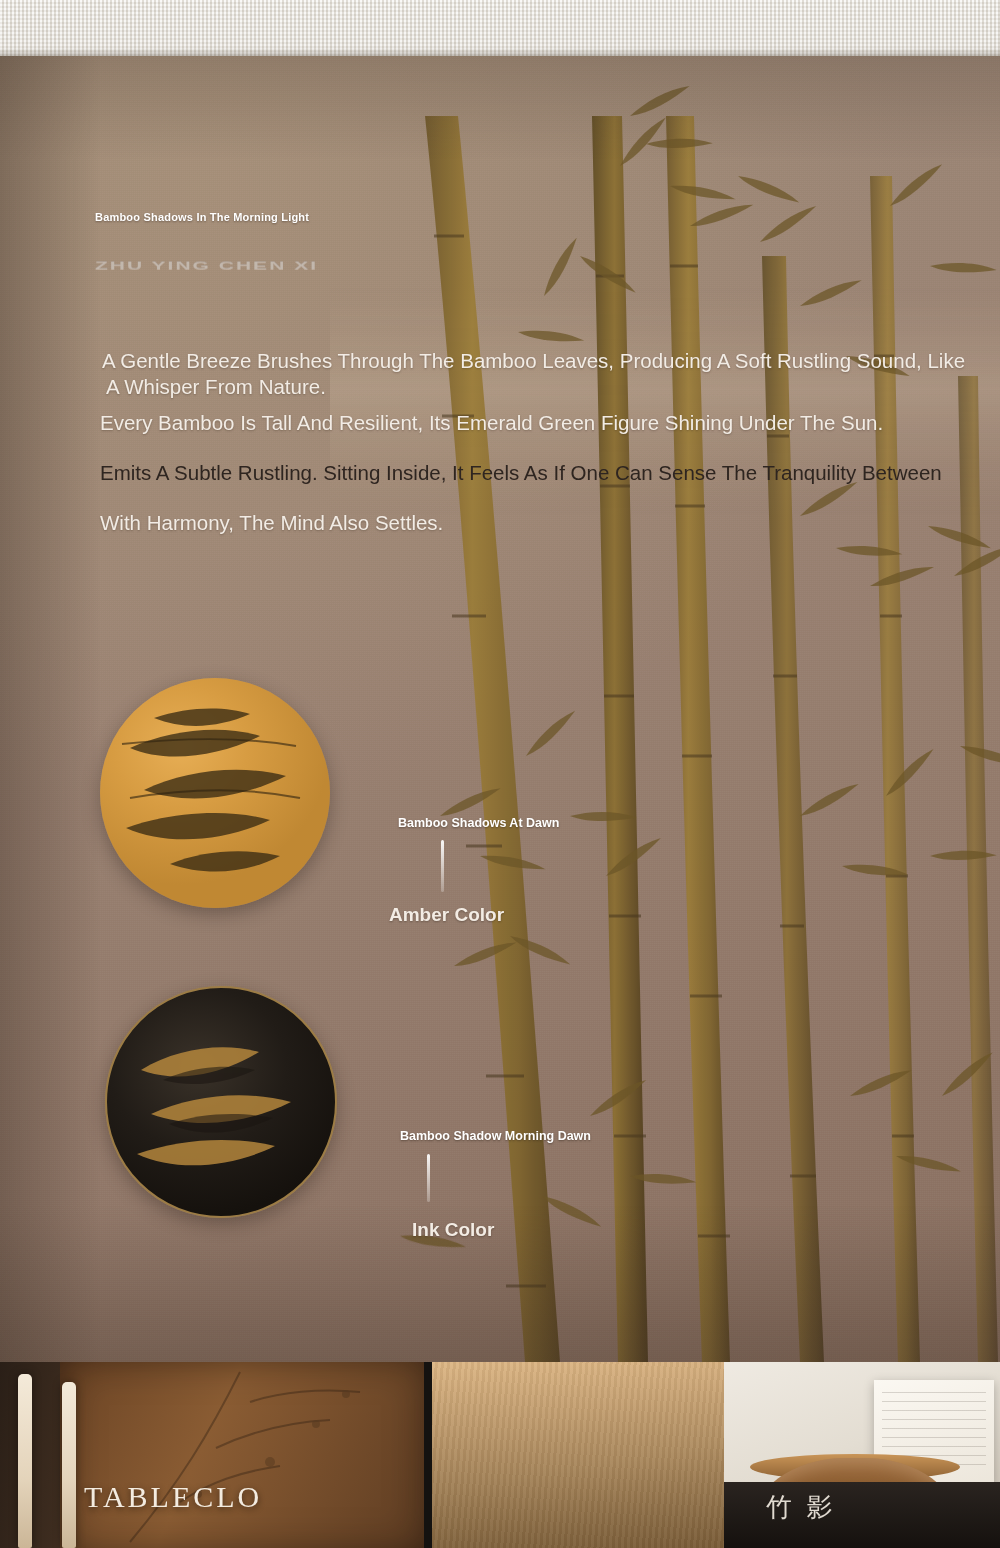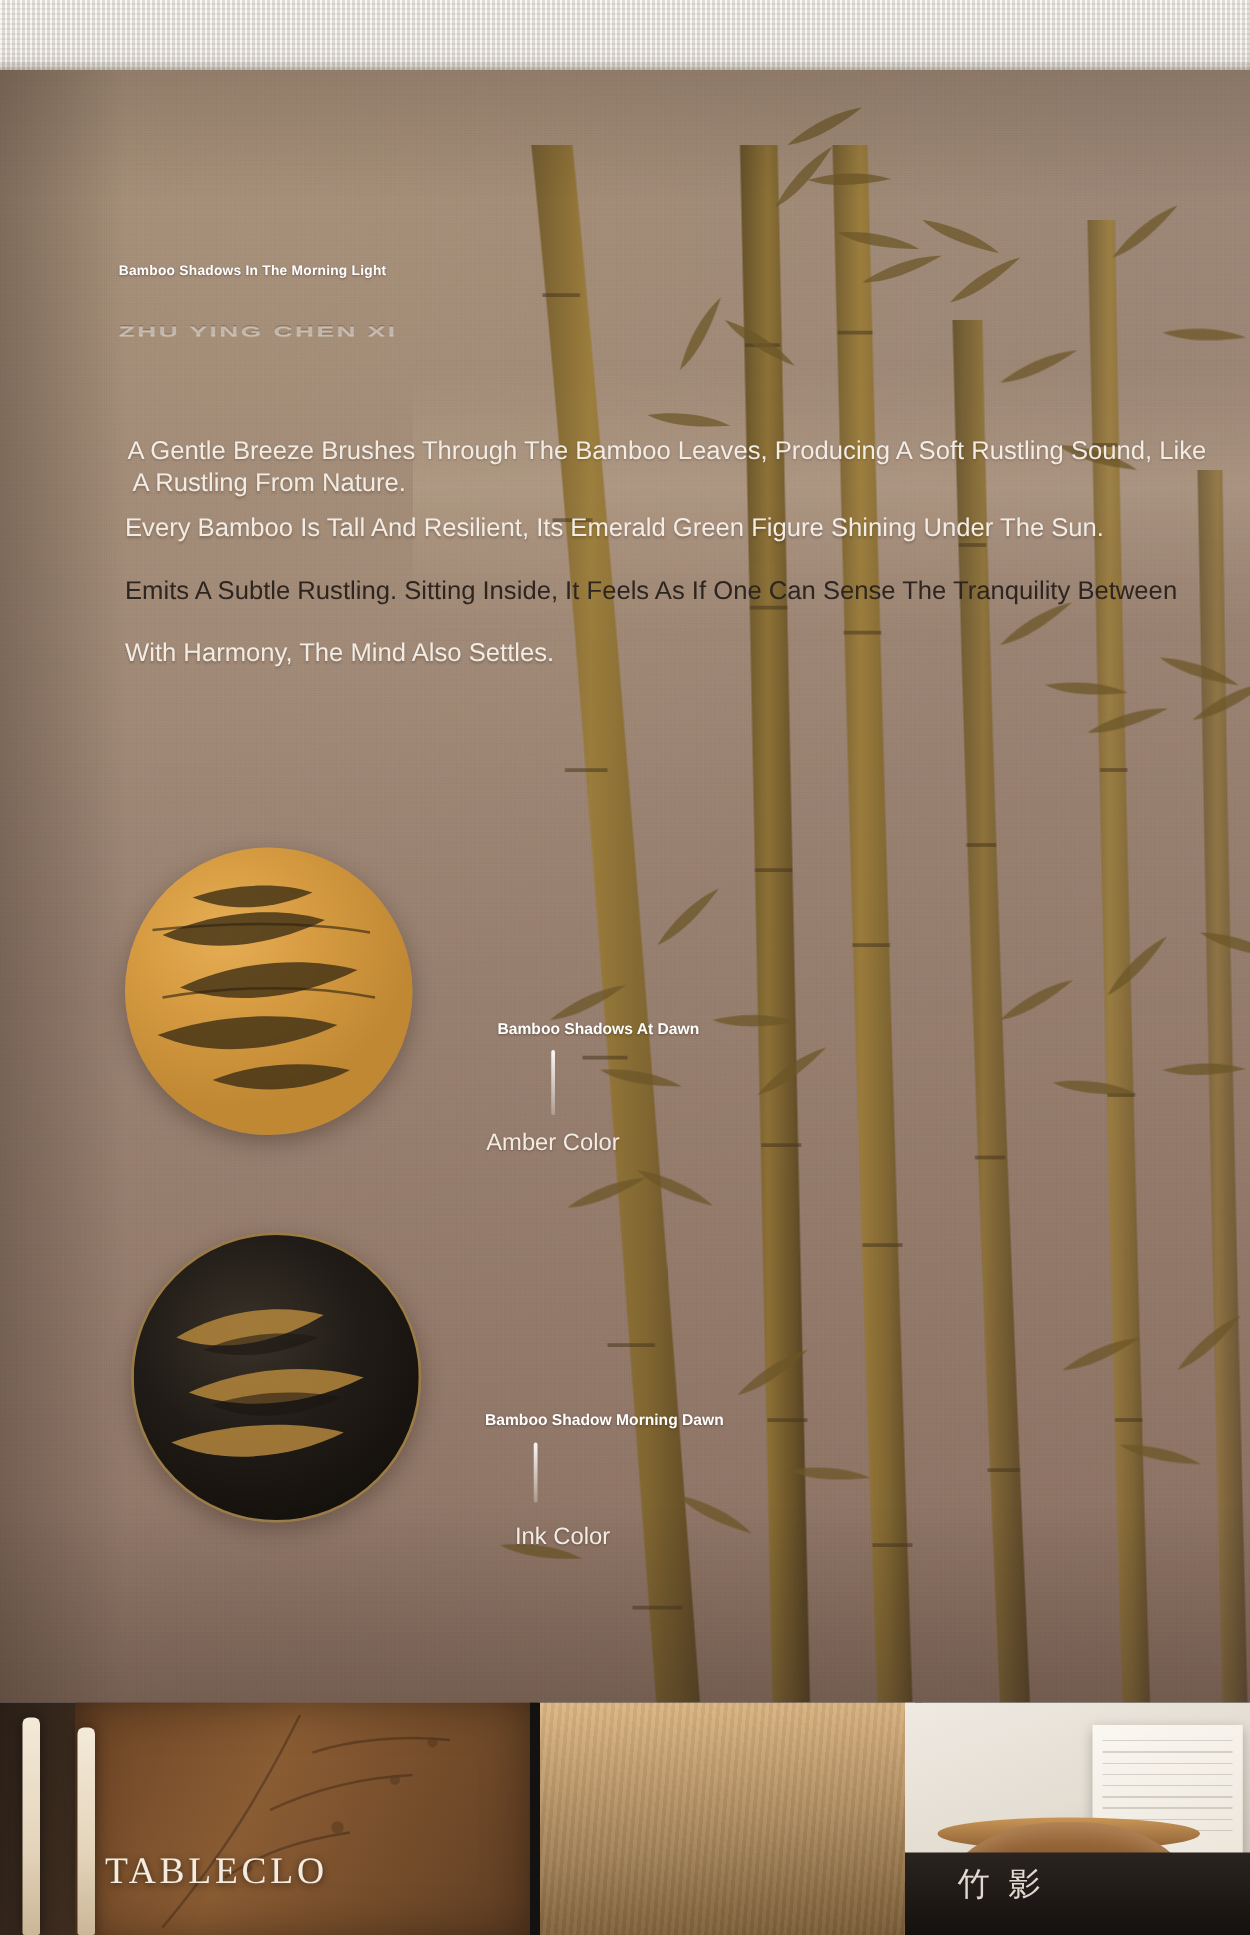--- a/index.html
+++ b/index.html
@@ -144,33 +144,34 @@
     text-shadow: 0 1px 2px rgba(50,38,28,0.5);
     white-space: nowrap;
     padding-left: 28px;
   }
   .label-name {
     position: absolute;
     font-size: 19px;
     color: #f3ece4;
     text-shadow: 0 1px 2px rgba(50,38,28,0.4);
     white-space: nowrap;
+    font-weight: bold;
   }
   .label-rule {
     position: absolute;
     width: 3px;
     background: linear-gradient(180deg, rgba(255,255,255,0.95), rgba(255,255,255,0.25));
     border-radius: 2px;
   }
 
   .lbl1-title { left: 370px; top: 760px; }
   .lbl1-rule  { left: 441px; top: 784px; height: 52px; }
   .lbl1-name  { left: 389px; top: 848px; }
 
-  .lbl2-title { left: 360px; top: 1073px; }
+  .lbl2-title { left: 372px; top: 1073px; }
   .lbl2-rule  { left: 427px; top: 1098px; height: 48px; }
   .lbl2-name  { left: 412px; top: 1163px; }
 
   
   .bottom-strip {
     position: absolute;
     left: 0; top: 1362px;
     width: 1000px; height: 186px;
     overflow: hidden;
     background: #1a1613;
@@ -453,21 +454,21 @@
     </g>
   </svg>
 
   <div class="vignette"></div>
 
   <div class="headline">Bamboo Shadows In The Morning Light</div>
   <div class="subheadline">ZHU YING CHEN XI</div>
 
   <div class="body-copy">
     <div class="body-line l1">A Gentle Breeze Brushes Through The Bamboo Leaves, Producing A Soft Rustling Sound, Like</div>
-    <div class="body-line l1b">A Rustling From Nature.</div>
+    <div class="body-line l1b">A Whisper From Nature.</div>
     <div class="body-line l2">Every Bamboo Is Tall And Resilient, Its Emerald Green Figure Shining Under The Sun.</div>
     <div class="body-line l3 dark">Emits A Subtle Rustling. Sitting Inside, It Feels As If One Can Sense The Tranquility Between</div>
     <div class="body-line l4">With Harmony, The Mind Also Settles.</div>
   </div>
 
   <div class="swatch swatch-amber">
     <svg class="tex" viewBox="0 0 230 230" preserveAspectRatio="none">
       <g fill="#3a2c14" opacity="0.78">
         <path d="M30,70 C 70,52 120,46 160,58 C 120,78 66,86 30,70 Z"></path>
         <path d="M44,112 C 86,92 140,86 186,98 C 142,120 88,128 44,112 Z"></path>

